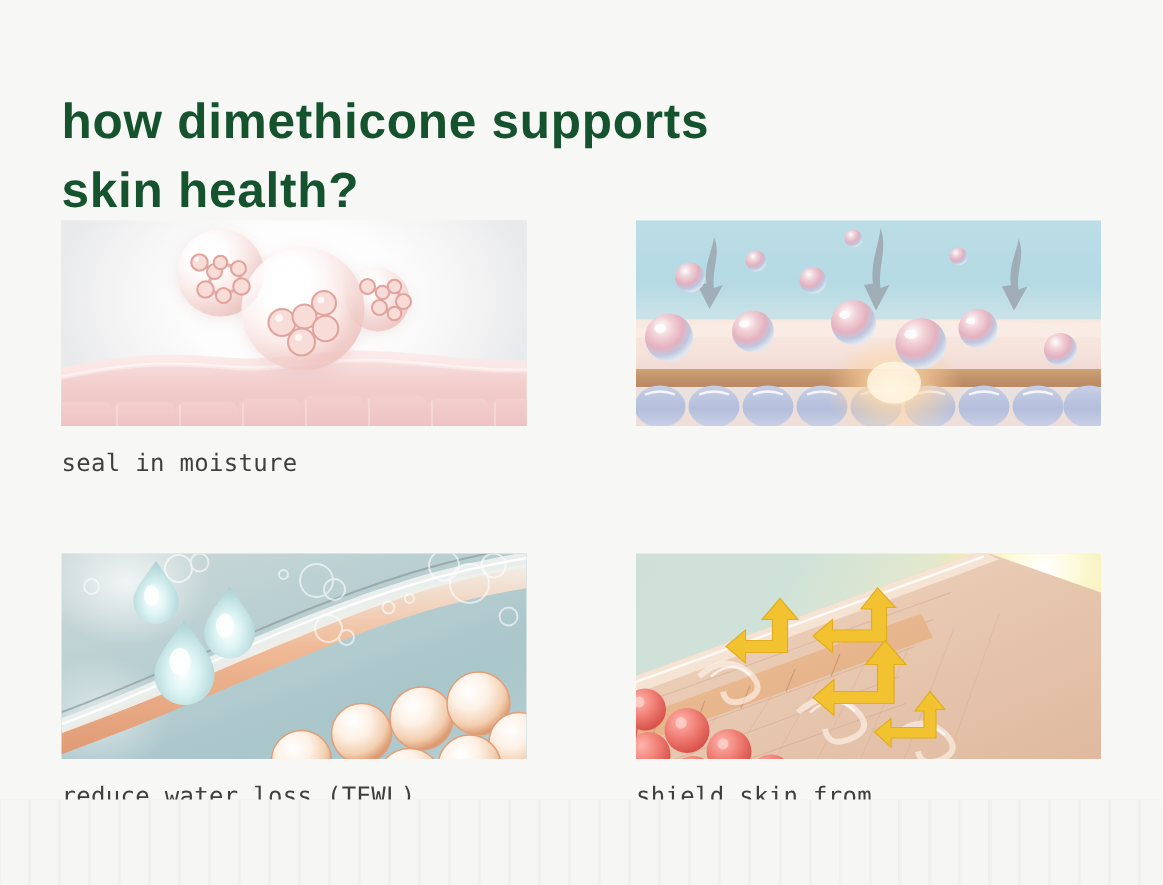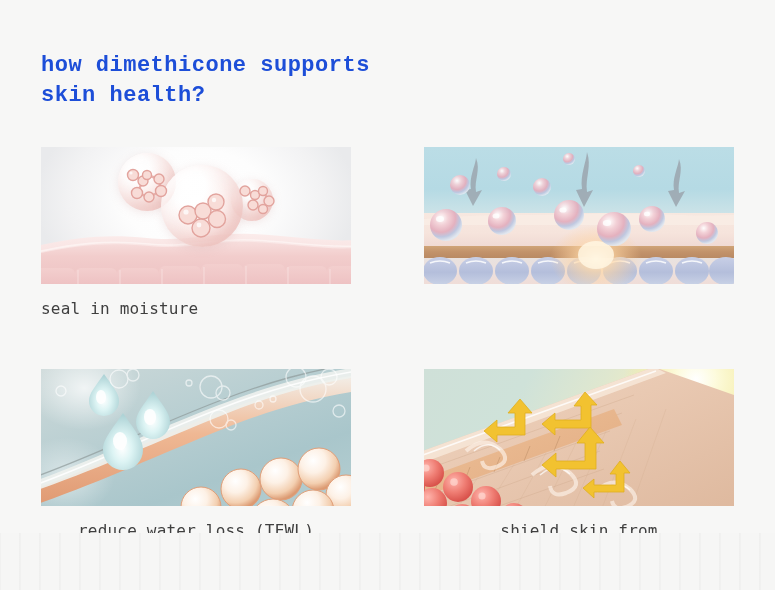--- a/index.html
+++ b/index.html
@@ -19,41 +19,41 @@
     width: 775px;
     height: 590px;
   }
 
   
   .title {
     position: absolute;
     left: 41px;
     top: 36px;
     width: 660px;
-    font-family: Liberation Mono, monospace;
-    font-size: 22px;
+    font-family: Liberation Sans, sans-serif;
+    font-size: 33px;
     font-weight: bold;
     line-height: 1.38;
     letter-spacing: 0.5px;
-    color: #1d4ed8;
+    color: #14532d;
     white-space: pre-line;
   }
 
   
   .grid {
     position: absolute;
     left: 41px;
     top: 147px;
     width: 693px;
   }
   .row {
     display: flex;
     gap: 73px;
   }
-  .row + .row { margin-top: 48px; text-align: center; }
+  .row + .row { margin-top: 48px; }
   .cell { width: 310px; }
 
   .panel {
     position: relative;
     width: 310px;
     height: 137px;
     overflow: hidden;
     background: #fff;
   }
   .caption {

